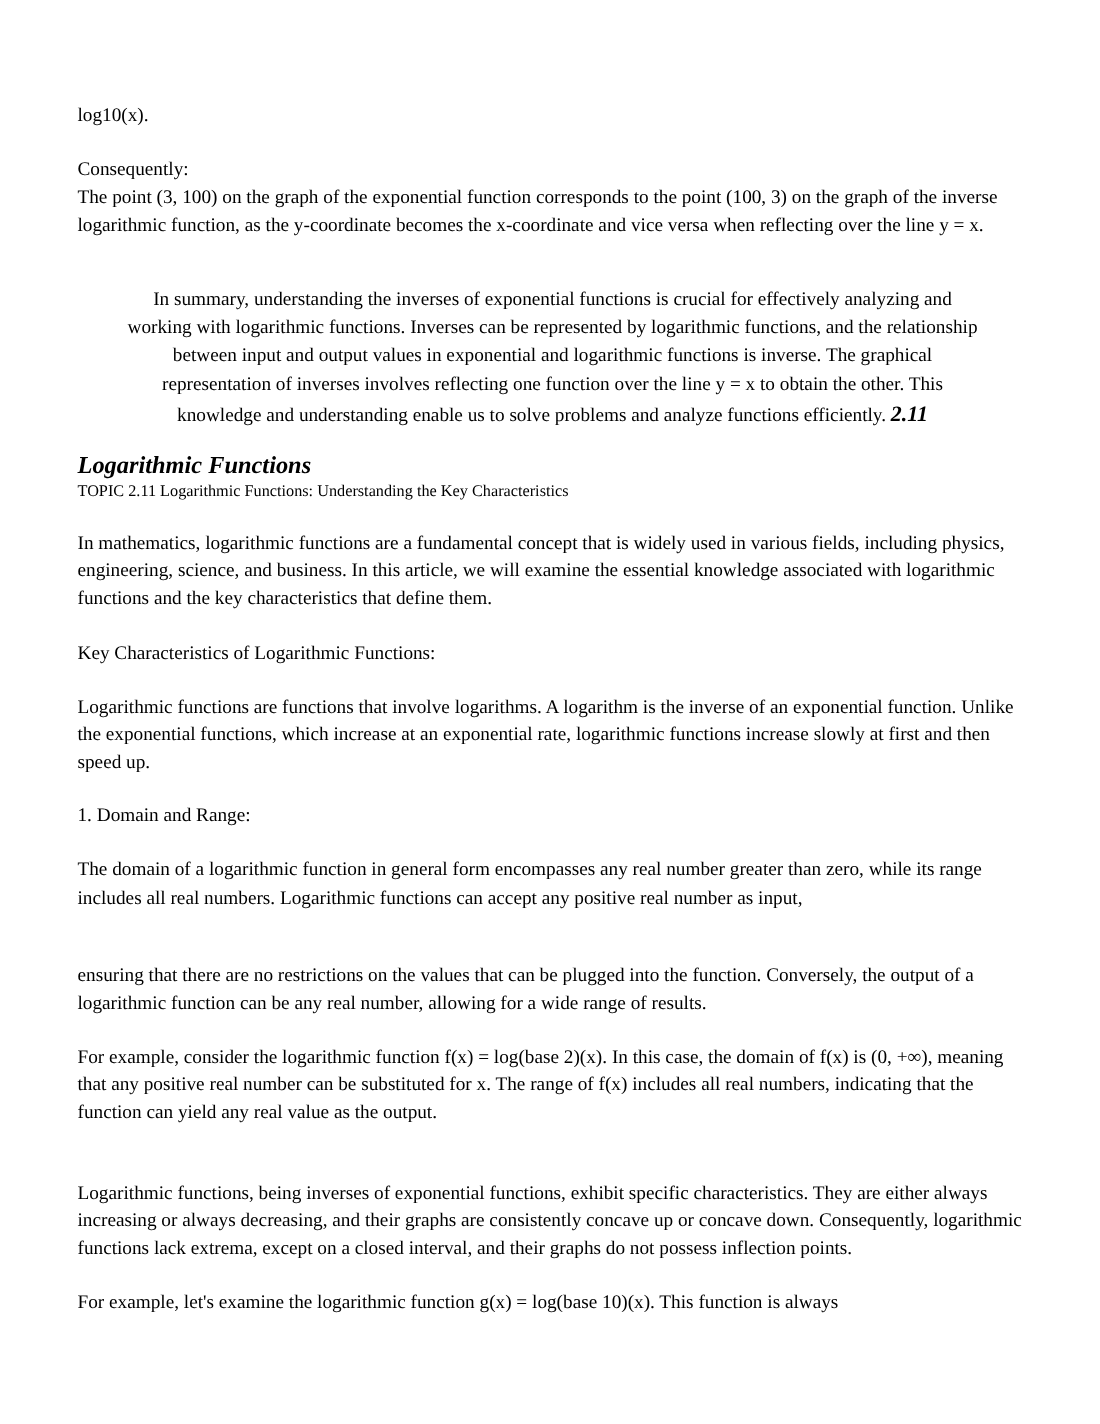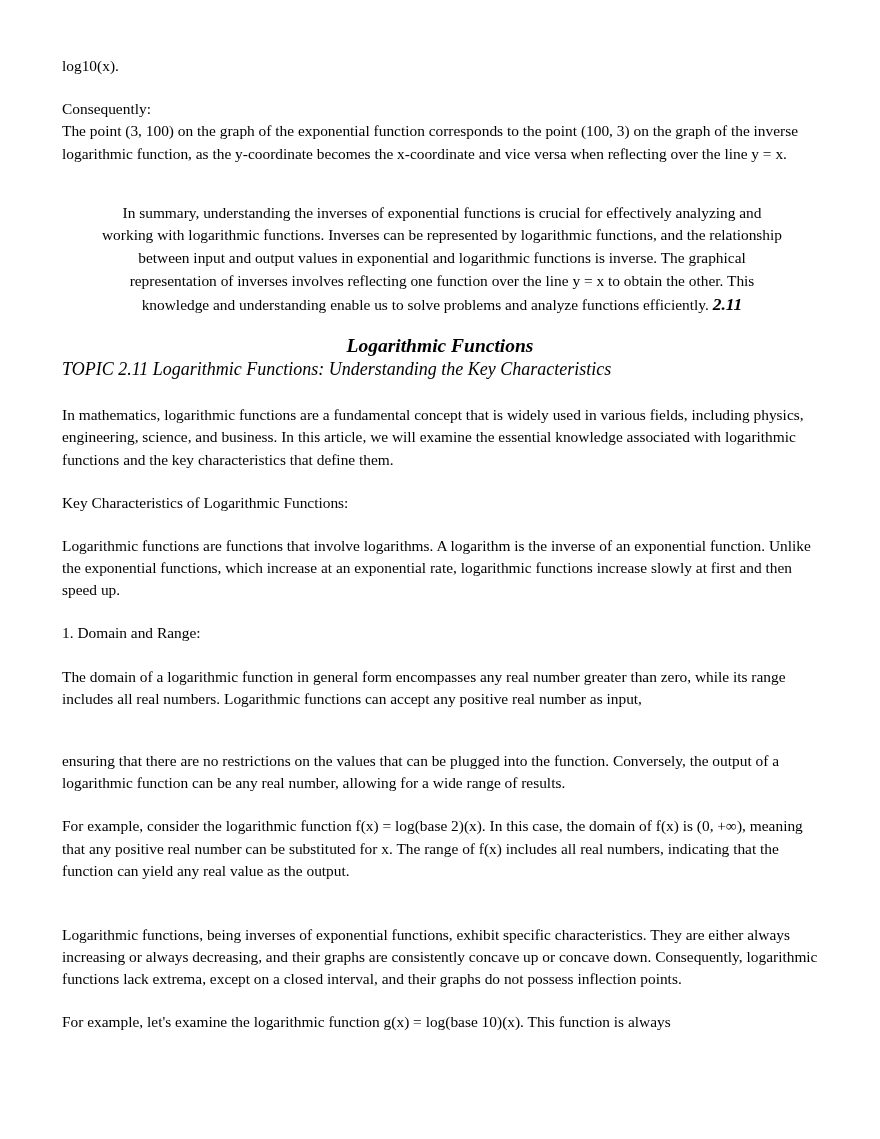--- a/index.html
+++ b/index.html
@@ -11,21 +11,21 @@
     width: 880px;
     height: 1139px;
     font-family: "Liberation Serif", serif;
     color: #000000;
   }
   .page {
     position: relative;
     width: 880px;
     height: 1034px;
     box-sizing: border-box;
-    padding: 55px 62px 0 62px;
+    padding: 82px 62px 0 62px;
     background: #ffffff;
   }
   .doc-body {
     width: 756px;
   }
   p {
     margin: 0;
     font-size: 15.4px;
     line-height: 1.44;
     text-align: left;
@@ -39,31 +39,29 @@
     line-height: 1.47;
     text-align: center;
   }
   .section-num {
     font-style: italic;
     font-weight: bold;
     font-size: 17.5px;
   }
   .section-title {
     margin: 0;
-    text-align: center;
     font-style: italic;
     font-weight: bold;
     font-size: 19.5px;
     line-height: 1.2;
   }
   .topic-line {
     margin: 0;
-    font-size: 18px;
+    font-size: 13px;
     line-height: 1.44;
-    font-style: italic;
   }
   .wide {
     width: 756px;
   }
 </style>
 </head>
 <body>
 
 <div class="page">
   <div class="doc-body">

